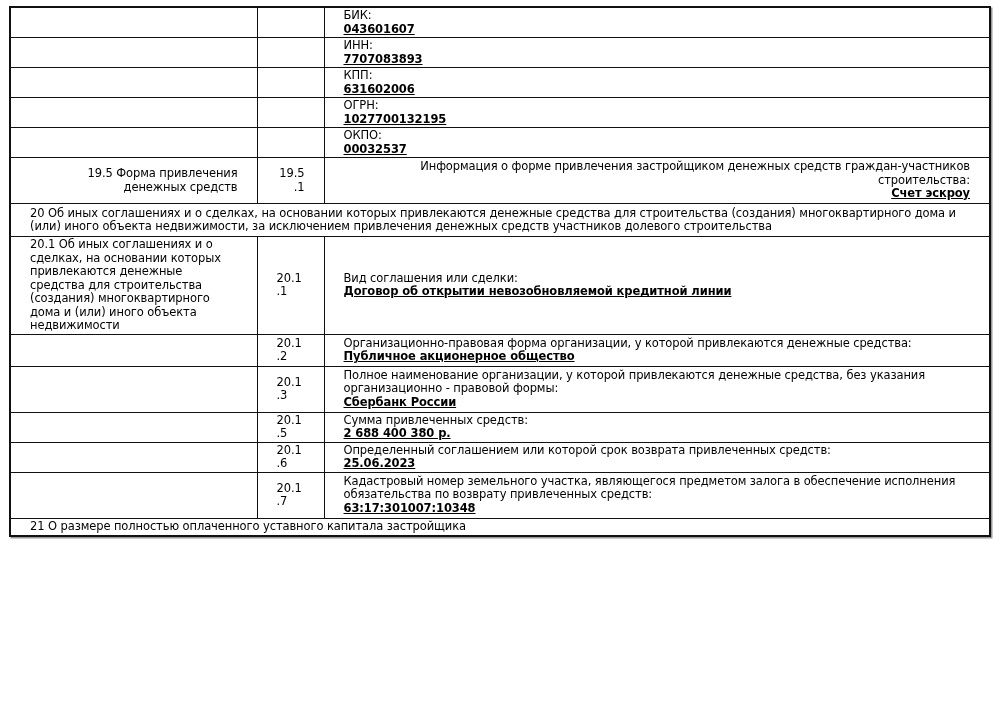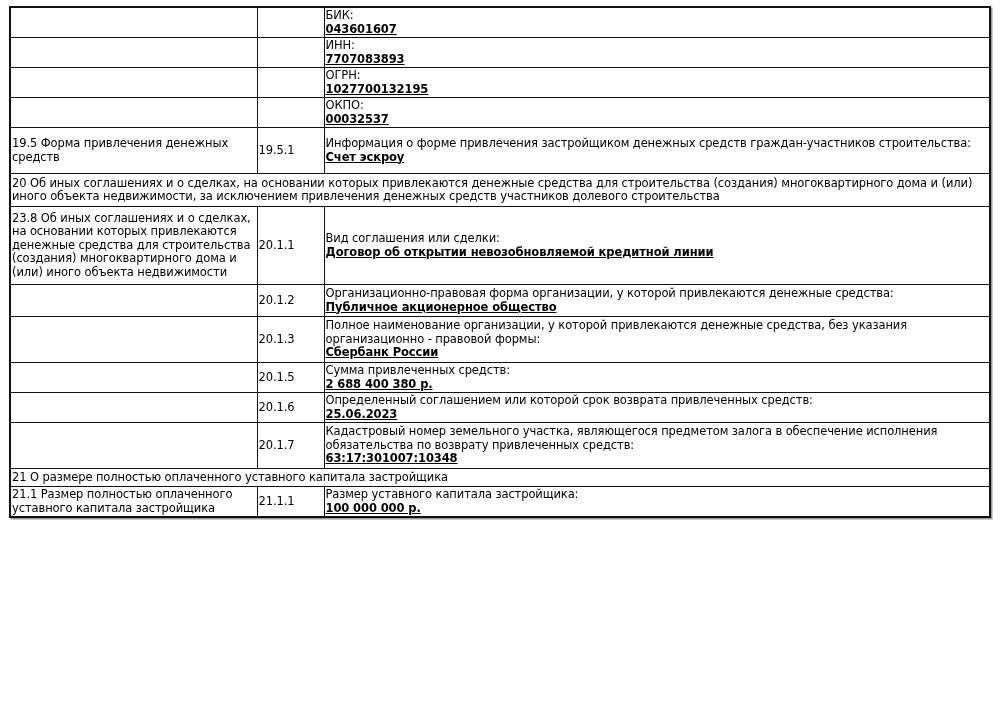--- a/index.html
+++ b/index.html
@@ -23,21 +23,21 @@
     width: 980px;
     margin: 6px 0 0 9px;
     font-size: 11.5px;
     line-height: 13.5px;
     letter-spacing: -0.1px;
     box-shadow: 1.5px 1.5px 0 #9a9a9a;
     border: 2px solid #111;
   }
   table.decl td {
     border: 1.5px solid #111;
-    padding: 1px 1px;
+    padding: 1px 19px;
     vertical-align: middle;
     overflow: hidden;
     word-wrap: break-word;
     margin-left: 48px;
   }
   td.c1 { }
   td.c2 { }
   td.c3 { }
   td.section-cell { }
   .val-label { font-weight: normal; }
@@ -67,45 +67,53 @@
           <td class="c2"></td>
           <td class="c3">
             <div class="val-label">ИНН:</div>
             <div class="val-bold">7707083893</div>
           </td>
         </tr>
         <tr style="height: 29px;">
           <td class="c1"></td>
           <td class="c2"></td>
           <td class="c3">
+            <div class="val-label">КПП:</div>
+            <div class="val-bold">631602006</div>
+          </td>
+        </tr>
+        <tr style="height: 29px;">
+          <td class="c1"></td>
+          <td class="c2"></td>
+          <td class="c3">
             <div class="val-label">ОГРН:</div>
             <div class="val-bold">1027700132195</div>
           </td>
         </tr>
         <tr style="height: 29px;">
           <td class="c1"></td>
           <td class="c2"></td>
           <td class="c3">
             <div class="val-label">ОКПО:</div>
             <div class="val-bold">00032537</div>
           </td>
         </tr>
-        <tr style="height: 46px;">
+        <tr style="height: 46px; text-align: right;">
           <td class="c1">19.5 Форма привлечения денежных средств</td>
           <td class="c2">19.5.1</td>
           <td class="c3">
             <div class="val-label">Информация о форме привлечения застройщиком денежных средств граждан-участников строительства:</div>
             <div class="val-bold">Счет эскроу</div>
           </td>
         </tr>
         <tr style="height: 33px;">
           <td colspan="3" class="section-cell">20 Об иных соглашениях и о сделках, на основании которых привлекаются денежные средства для строительства (создания) многоквартирного дома и (или) иного объекта недвижимости, за исключением привлечения денежных средств участников долевого строительства</td>
         </tr>
         <tr style="height: 78px;">
-          <td class="c1">23.8 Об иных соглашениях и о сделках, на основании которых привлекаются денежные средства для строительства (создания) многоквартирного дома и (или) иного объекта недвижимости</td>
+          <td class="c1">20.1 Об иных соглашениях и о сделках, на основании которых привлекаются денежные средства для строительства (создания) многоквартирного дома и (или) иного объекта недвижимости</td>
           <td class="c2">20.1.1</td>
           <td class="c3">
             <div class="val-label">Вид соглашения или сделки:</div>
             <div class="val-bold">Договор об открытии невозобновляемой кредитной линии</div>
           </td>
         </tr>
         <tr style="height: 32px;">
           <td class="c1"></td>
           <td class="c2">20.1.2</td>
           <td class="c3">
@@ -141,23 +149,15 @@
           <td class="c1"></td>
           <td class="c2">20.1.7</td>
           <td class="c3">
             <div class="val-label">Кадастровый номер земельного участка, являющегося предметом залога в обеспечение исполнения обязательства по возврату привлеченных средств:</div>
             <div class="val-bold">63:17:301007:10348</div>
           </td>
         </tr>
         <tr style="height: 18px;">
           <td colspan="3" class="section-cell">21 О размере полностью оплаченного уставного капитала застройщика</td>
         </tr>
-        <tr style="height: 30px;">
-          <td class="c1">21.1 Размер полностью оплаченного уставного капитала застройщика</td>
-          <td class="c2">21.1.1</td>
-          <td class="c3">
-            <div class="val-label">Размер уставного капитала застройщика:</div>
-            <div class="val-bold">100 000 000 р.</div>
-          </td>
-        </tr>
       </tbody>
   </table>
 </div>
 
 </body></html>

